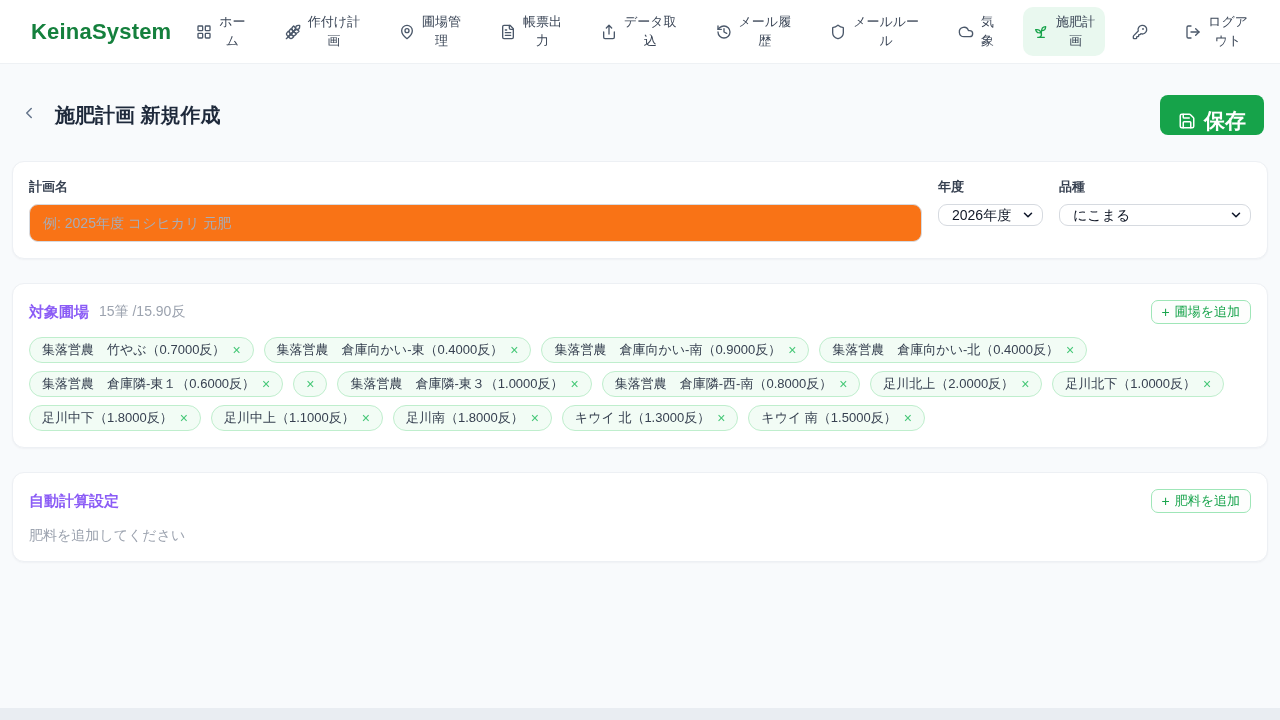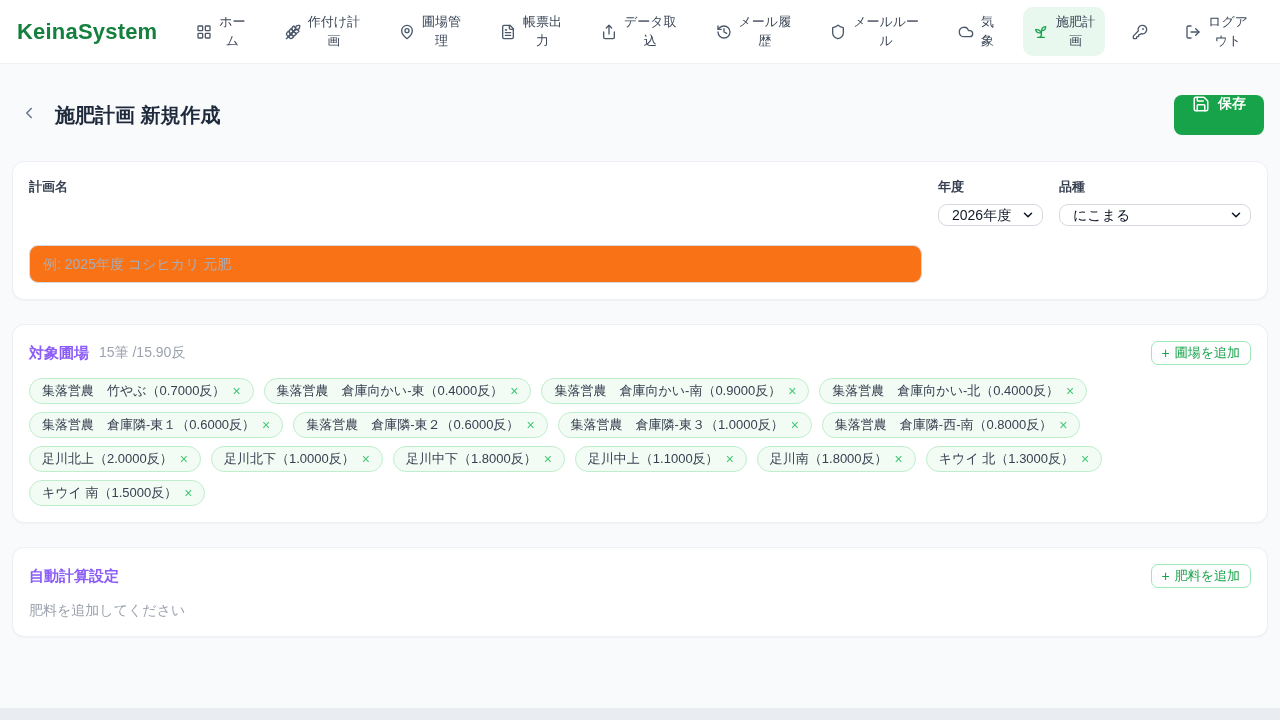--- a/index.html
+++ b/index.html
@@ -1,54 +1,54 @@
 <!DOCTYPE html>
 <html lang="ja"><head>
 <meta charset="utf-8">
 <style>
   * { margin:0; padding:0; box-sizing:border-box; }
   html,body { width:1280px; height:720px; overflow:hidden; }
   body { background:#f8fafc; font-family:"Liberation Sans","DejaVu Sans",sans-serif; color:#1f2937; }
 
   
   .topnav { height:64px; background:#fff; border-bottom:1px solid #eef1f4;
-            display:flex; align-items:center; padding:0 22px 0 17px; }
+            display:flex; align-items:center; padding:0 22px 0 31px; }
   .logo { font-size:22px; font-weight:700; color:#15803d; letter-spacing:.2px; }
   .nav-items { margin-left:auto; display:flex; align-items:center; gap:19px; }
   .nav-item { display:flex; align-items:center; gap:7px; padding:6px 10px; border-radius:10px;
               color:#3b4657; font-size:13px; cursor:pointer; }
   .nav-item .nlbl { white-space:pre-line; text-align:center; line-height:1.45; }
   .nav-item svg { width:16px; height:16px; stroke:#4b586a; stroke-width:2; fill:none;
                   stroke-linecap:round; stroke-linejoin:round; display:block; }
   .nav-item.active { background:#e9f8ef; }
   .nav-item.active svg { stroke:#16a34a; }
   .nav-item.icon-only { padding:6px 8px; }
 
   
   .page { padding:0 12px; }
   .page-header { display:flex; align-items:center; margin:31px 4px 26px; height:40px; }
   .back-btn { width:26px; height:26px; display:flex; align-items:center; justify-content:center;
               cursor:pointer; }
   .back-btn svg { width:18px; height:18px; stroke:#64748b; stroke-width:2; fill:none;
                   stroke-linecap:round; stroke-linejoin:round; }
   .page-title { font-size:20px; font-weight:700; color:#1e293b; margin-left:13px; }
   .save-btn { margin-left:auto; height:40px; background:#16a34a; color:#fff; border:none;
-              border-radius:8px; padding:0 18px; font-size:14px; font-weight:600;
-              display:flex; align-items:flex-start; gap:8px; cursor:pointer; font-family:inherit; }
+              border-radius:8px; padding:0 18px; font-size:21px; font-weight:600;
+              display:flex; align-items:flex-end; gap:8px; cursor:pointer; font-family:inherit; }
   .save-btn svg { width:18px; height:18px; stroke:#fff; stroke-width:2; fill:none;
                   stroke-linecap:round; stroke-linejoin:round; }
 
   
   .card { background:#fff; border:1px solid #edf0f4; border-radius:12px; padding:16px;
           margin-bottom:24px; box-shadow:0 1px 2px rgba(16,24,40,.04); }
 
   
   .form-row { display:flex; gap:16px; align-items:flex-start; }
   .fgroup { display:flex; flex-direction:column; }
-  .fgroup.grow { flex:1;gap:41px; }
+  .fgroup.grow { flex:1; }
   .fgroup.w-year { width:105px; }
   .fgroup.w-variety { width:192px; }
   .flabel { font-size:13px; font-weight:600; color:#374151; margin-bottom:8px; }
   .text-input { height:38px; border:1px solid #d6dae0; border-radius:9px; padding:0 13px;
                 font-size:14px; color:#111827; font-family:inherit; width:100%; background:#f97316; }
   .text-input::placeholder { color:#a6adba; }
   .select-wrap { position:relative; }
   select { appearance:none; -webkit-appearance:none; width:100%; height:22px; background:#fff;
            border:1px solid #d6dae0; border-radius:9px; padding:0 28px 0 13px; font-size:14px;
            color:#111827; font-family:inherit; cursor:pointer; }
@@ -299,21 +299,20 @@
         </span>
       <span class="chip">
           <span>集落営農　倉庫向かい-北（0.4000反）</span>
           <span class="x">×</span>
         </span>
       <span class="chip">
           <span>集落営農　倉庫隣-東１（0.6000反）</span>
           <span class="x">×</span>
         </span>
       <span class="chip">
-          <span>集落営農　倉庫隣-東２（0.6000反）</span>
           <span class="x">×</span>
         </span>
       <span class="chip">
           <span>集落営農　倉庫隣-東３（1.0000反）</span>
           <span class="x">×</span>
         </span>
       <span class="chip">
           <span>集落営農　倉庫隣-西-南（0.8000反）</span>
           <span class="x">×</span>
         </span>

